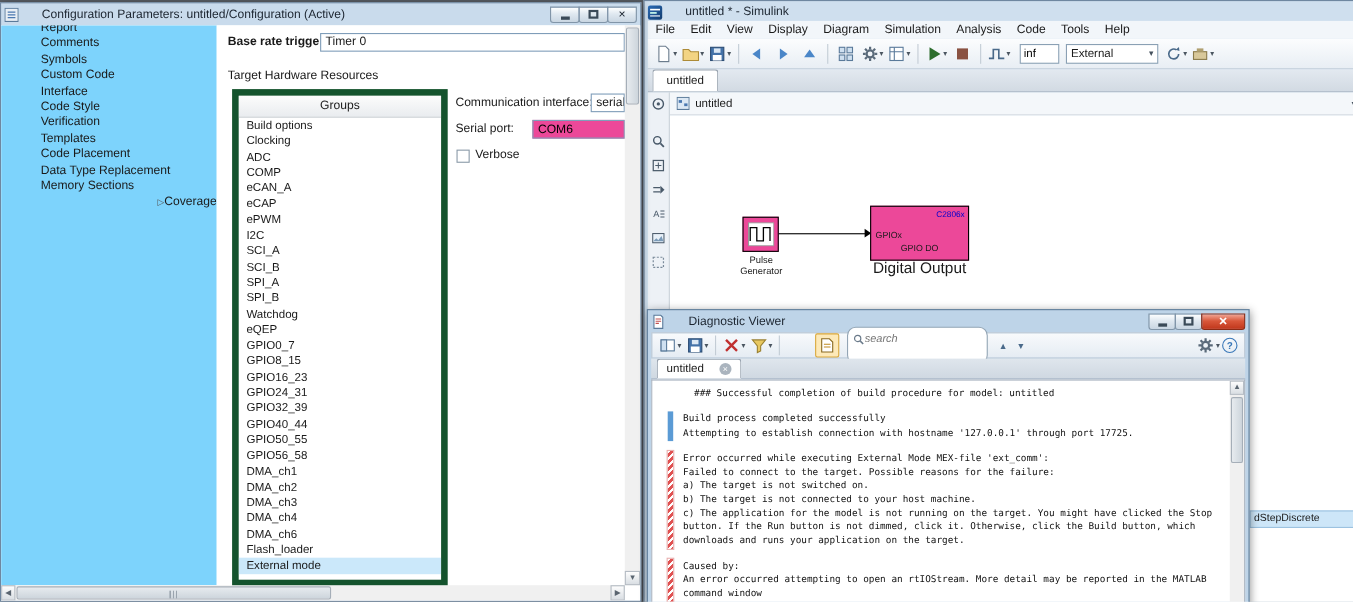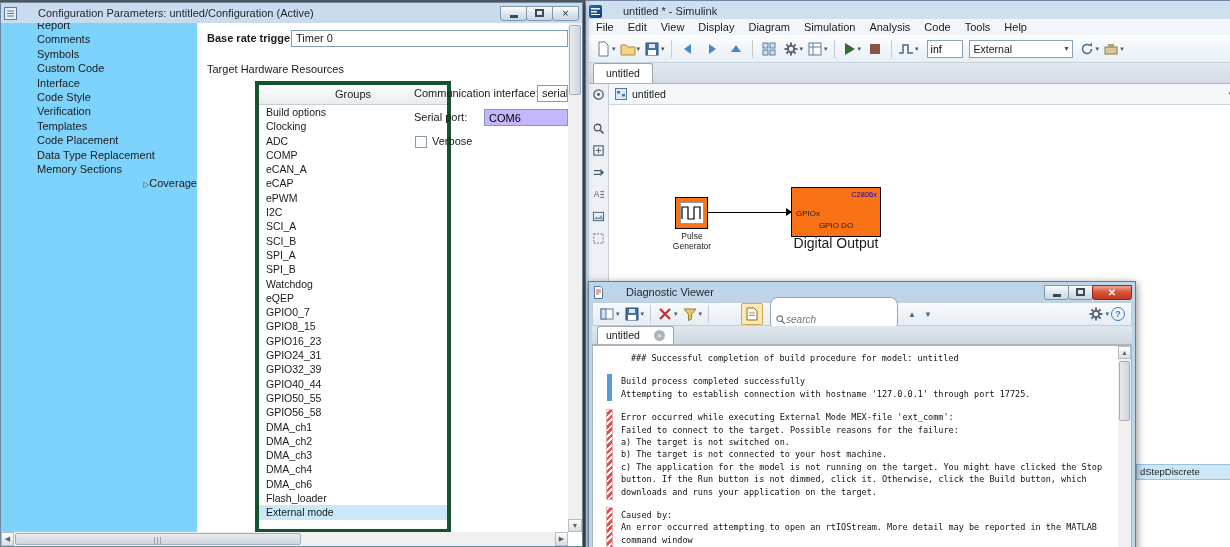--- a/index.html
+++ b/index.html
@@ -24,22 +24,22 @@
   .cfg-ico { width:13px; height:13px; display:inline-block; }
   #cfg-tree { position:absolute; left:0; top:0; width:196px; bottom:14px; background:#7dd3fc; overflow:hidden; padding-top:0; }
   .tree-item { height:14.4px; line-height:14.4px; font-size:11px; padding-left:36px; white-space:nowrap; cursor:default; }
   .tree-item:first-child { margin-top:-5px; }
   .tree-item.has-exp { padding-left:17px;text-align:right; }
   .tree-item .expander { display:inline-block; width:12px; font-size:8px; color:#555; }
   #cfg-main { position:absolute; left:196px; right:14px; top:0; bottom:14px; background:#fff; }
   .cfg-label { position:absolute; font-size:11px; white-space:nowrap; }
   .bold { font-weight:bold; }
   .combo { position:absolute; height:17px; border:1px solid #7f9db9; background:#fff; font-size:11px; line-height:15px; padding-left:4px; overflow:hidden; white-space:nowrap; }
-  .field { position:absolute; height:17px; border:1px solid #7f9db9; background:#c4b5fd; font-size:11px; padding-left:4px; font-family:"Liberation Sans",sans-serif; }
-  #groups-panel { position:absolute; left:14px; top:58px; width:196px; height:452px; border:4px solid #14532d; background:#fff; overflow:hidden;margin-left:44px; }
+  .field { position:absolute; height:17px; border:1px solid #7f9db9; background:#ec4899; font-size:11px; padding-left:4px; font-family:"Liberation Sans",sans-serif; }
+  #groups-panel { position:absolute; left:14px; top:58px; width:196px; height:452px; border:6px solid #14532d; background:#fff; overflow:hidden; }
   #groups-header { height:20px; line-height:19px; text-align:center; font-size:11px; background:linear-gradient(#fcfcfc,#e9ecef); border-bottom:1px solid #c8cdd2; }
   .group-item { height:14.3px; line-height:14.3px; font-size:10.5px; padding-left:7px; white-space:nowrap; cursor:default; }
   .group-item.selected { background:#cbe8fa; }
   .checkbox { position:absolute; width:12px; height:12px; border:1px solid #8a9aa8; background:#fff; }
 
   
   .sb-track { position:absolute; background:#f0f0f0; }
   .sb-btn { position:absolute; background:linear-gradient(#fdfdfd,#d9dee3); border:1px solid #b5bcc4; color:#5a6570; font-size:7px; display:flex; align-items:center; justify-content:center; }
   .sb-thumb { position:absolute; background:linear-gradient(90deg,#e7ebef,#cdd5dc); border:1px solid #a5aeb8; border-radius:2px; }
   .sb-thumb.horiz { background:linear-gradient(#e7ebef,#cdd5dc); }
@@ -53,34 +53,34 @@
   .sl-logo:after { content:""; position:absolute; left:2px; top:3px; width:9px; height:7px;
     background:linear-gradient(#fff,#fff) 0 0/9px 1.5px no-repeat, linear-gradient(#cfe,#cfe) 0 3px/6px 1.5px no-repeat, linear-gradient(#fff,#fff) 0 6px/9px 1.5px no-repeat; }
   #sl-menubar { position:absolute; left:4px; right:4px; top:19px; height:16px; background:#f2f6fa; display:flex; align-items:center; font-size:11px; }
   .menu-item { padding:0 7px; height:16px; line-height:16px; cursor:default; }
   #sl-toolbar { position:absolute; left:4px; right:4px; top:35px; height:28px; background:linear-gradient(#fcfdfe,#e8eef4); border-bottom:1px solid #c8d2dc; display:flex; align-items:center; padding-left:4px; }
   .tbtn { height:22px; min-width:22px; display:inline-flex; align-items:center; justify-content:center; border:1px solid transparent; border-radius:2px; margin:0 1px; }
   .tbtn .ic { width:16px; height:16px; }
   .tbtn.drop:after { content:"▾"; font-size:7px; color:#4a5560; margin-left:1px; }
   .tsep { width:1px; height:18px; background:#c3ccd5; margin:0 4px; }
   .stop-time { width:36px; height:18px; border:1px solid #8aa0b4; font-size:10.5px; padding-left:3px; margin:0 6px; font-family:"Liberation Sans",sans-serif; }
-  .mode-combo { width:104px; height:18px; border:1px solid #8aa0b4; background:#fff; font-size:10.5px; display:inline-flex; align-items:center; padding-left:4px; margin-right:4px; }
+  .mode-combo { width:84px; height:18px; border:1px solid #8aa0b4; background:#fff; font-size:10.5px; display:inline-flex; align-items:center; padding-left:4px; margin-right:4px; }
   .mode-combo .caret { margin-left:auto; margin-right:3px; font-size:8px; color:#44505c; }
   #sl-tabbar { position:absolute; left:4px; right:4px; top:63px; height:21px; background:linear-gradient(#e3e9f0,#d2dae3); border-bottom:1px solid #aab4c0; }
   .doc-tab { position:absolute; left:4px; bottom:0; height:20px; padding:0 12px; background:#fff; border:1px solid #9aa4b0; border-bottom:none; border-radius:3px 3px 0 0; font-size:10.5px; line-height:19px; }
   #sl-main { position:absolute; left:4px; right:4px; top:84px; bottom:4px; }
   #sl-palette { position:absolute; left:0; top:0; bottom:0; width:20px; background:#edf1f6; border-right:1px solid #c7cfd8; }
   .pal-ic { position:absolute; left:1px; width:17px; height:17px; display:flex; align-items:center; justify-content:center; border:1px solid transparent; border-radius:2px; }
   .pal-ic svg { width:13px; height:13px; }
   #sl-crumbbar { position:absolute; left:20px; right:0; top:0; height:21px; background:#f4f7fa; border-bottom:1px solid #cdd5dd; display:flex; align-items:center; font-size:10.5px; }
   .crumb-ico { width:12px; height:12px; margin:0 5px 0 6px; }
   #crumb-caret { position:absolute; left:618px; font-size:8px; color:#44505c; }
   #sl-canvas { position:absolute; left:20px; right:0; top:21px; bottom:0; background:#fff; overflow:hidden; }
 
-  .blk { position:absolute; background:#f97316; border:1px solid #000; }
+  .blk { position:absolute; background:#ec4899; border:1px solid #000; }
   #pulse-blk { left:66px; top:92px; width:33px; height:32px; display:flex; align-items:center; justify-content:center; }
   .blk-label { position:absolute; font-size:8.5px; text-align:center; line-height:9.5px; }
   #pulse-label { left:44px; top:127px; width:78px; }
   #sig-line { position:absolute; left:99px; top:107px; width:79px; height:1px; background:#000; }
   #sig-arrow { position:absolute; left:177px; top:103px; width:0; height:0; border-left:6px solid #000; border-top:4.5px solid transparent; border-bottom:4.5px solid transparent; }
   #gpio-blk { left:182px; top:82px; width:90px; height:50px; }
   #gpio-chip { position:absolute; right:3px; top:2px; font-size:7.5px; color:#0000cc; }
   #gpio-port { position:absolute; left:4px; top:21px; font-size:8px; }
   #gpio-name { position:absolute; left:0; right:0; top:33px; text-align:center; font-size:8px; }
   #gpio-label { left:177px; top:134px; width:100px; font-size:14px; }
@@ -94,21 +94,21 @@
   #dv-tabbar { position:absolute; left:4px; right:4px; top:45px; height:19px; background:linear-gradient(#dfe6ed,#cfd8e1); border-bottom:1px solid #aab4c0; }
   .dv-tab { position:absolute; left:5px; bottom:0; height:18px; padding:0 8px; background:#fff; border:1px solid #9aa4b0; border-bottom:none; border-radius:3px 3px 0 0; font-size:10.5px; line-height:17px; display:flex; align-items:center; }
   .tab-close { width:11px; height:11px; margin-left:14px; border-radius:50%; background:#aab4be; color:#fff; font-size:8px; line-height:11px; text-align:center; }
   #dv-content { position:absolute; left:4px; right:4px; top:64px; bottom:0; background:#fff; border:1px solid #aab4c0; border-bottom:none; overflow:hidden; padding-top:3px; }
   .diag-msg { position:relative; margin:2px 16px 9px 2px; padding:1px 4px 1px 26px;
     font-family:"DejaVu Sans Mono",monospace; font-size:8.5px; line-height:12.4px; color:#111; }
   .diag-msg:before { content:""; position:absolute; left:12px; top:0; bottom:0; width:5px; }
   .diag-msg.info:before { background:#5b9bd5; }
   .diag-msg.error:before { background:repeating-linear-gradient(135deg,#fff 0 2px,#e05252 2px 4.5px); outline:1px solid #e8b0b0; }
   .diag-msg.plain { padding-left:36px; }
-  #dv-search { width:128px; height:16px; border:1px solid #93a5b5; border-radius:8px; background:#fff; display:flex; align-items:flex-start; padding:16px 4px; margin:0 6px; }
+  #dv-search { width:128px; height:16px; border:1px solid #93a5b5; border-radius:8px; background:#fff; display:flex; align-items:flex-end; padding:16px 4px; margin:0 6px; }
   #dv-search input { border:none; outline:none; width:100px; font-size:10px; font-style:italic; color:#444; background:transparent; font-family:"Liberation Sans",sans-serif; }
   .mini-arrow { font-size:8px; color:#4a6a8a; padding:2px 4px; }
   .toggled { background:#fde9b8; border:1px solid #d9a83c; border-radius:2px; }
   .help-circ { width:14px; height:14px; border-radius:50%; border:1.5px solid #3a78b8; color:#3a78b8; font-size:9px; font-weight:bold; display:flex; align-items:center; justify-content:center; }
 </style>
 </head>
 <body>
 <div id="page">
 
 <div class="win" id="sl-win">

